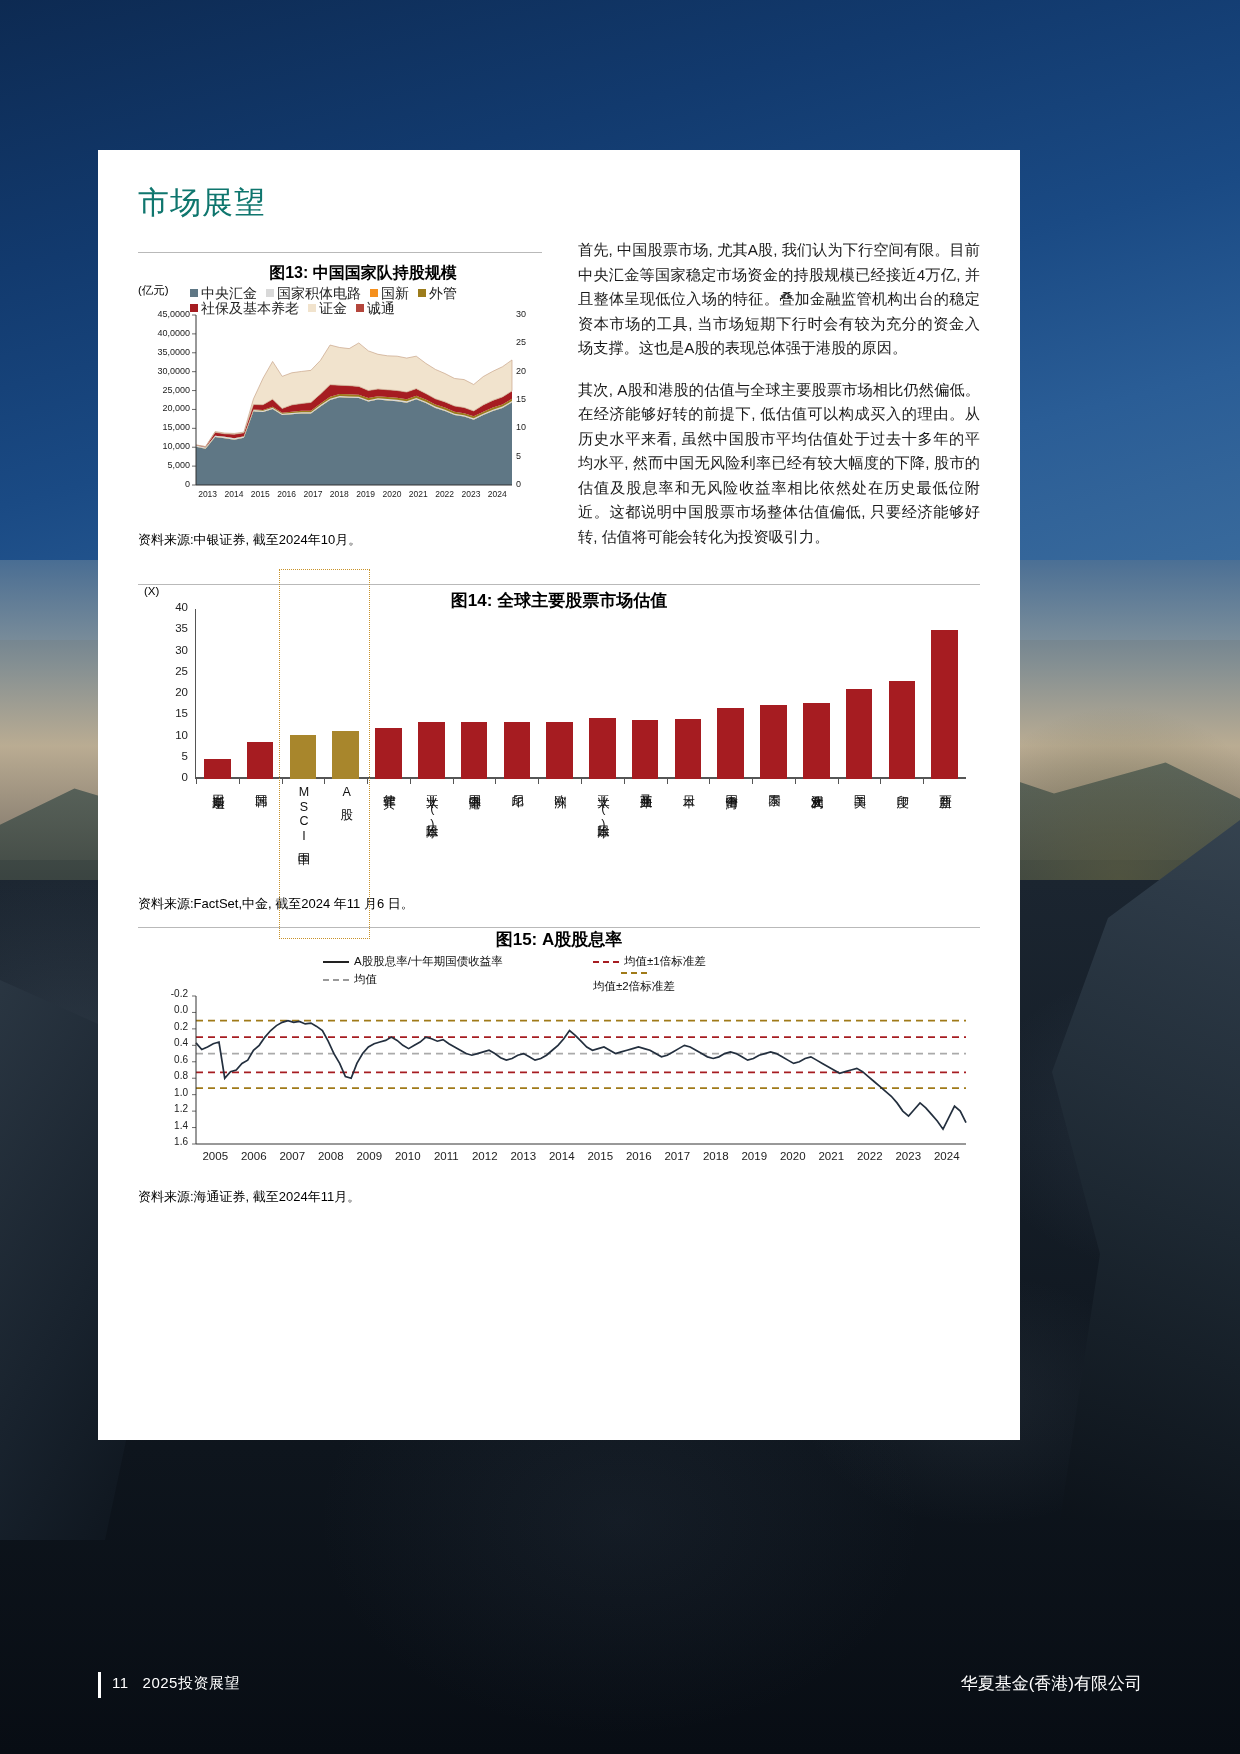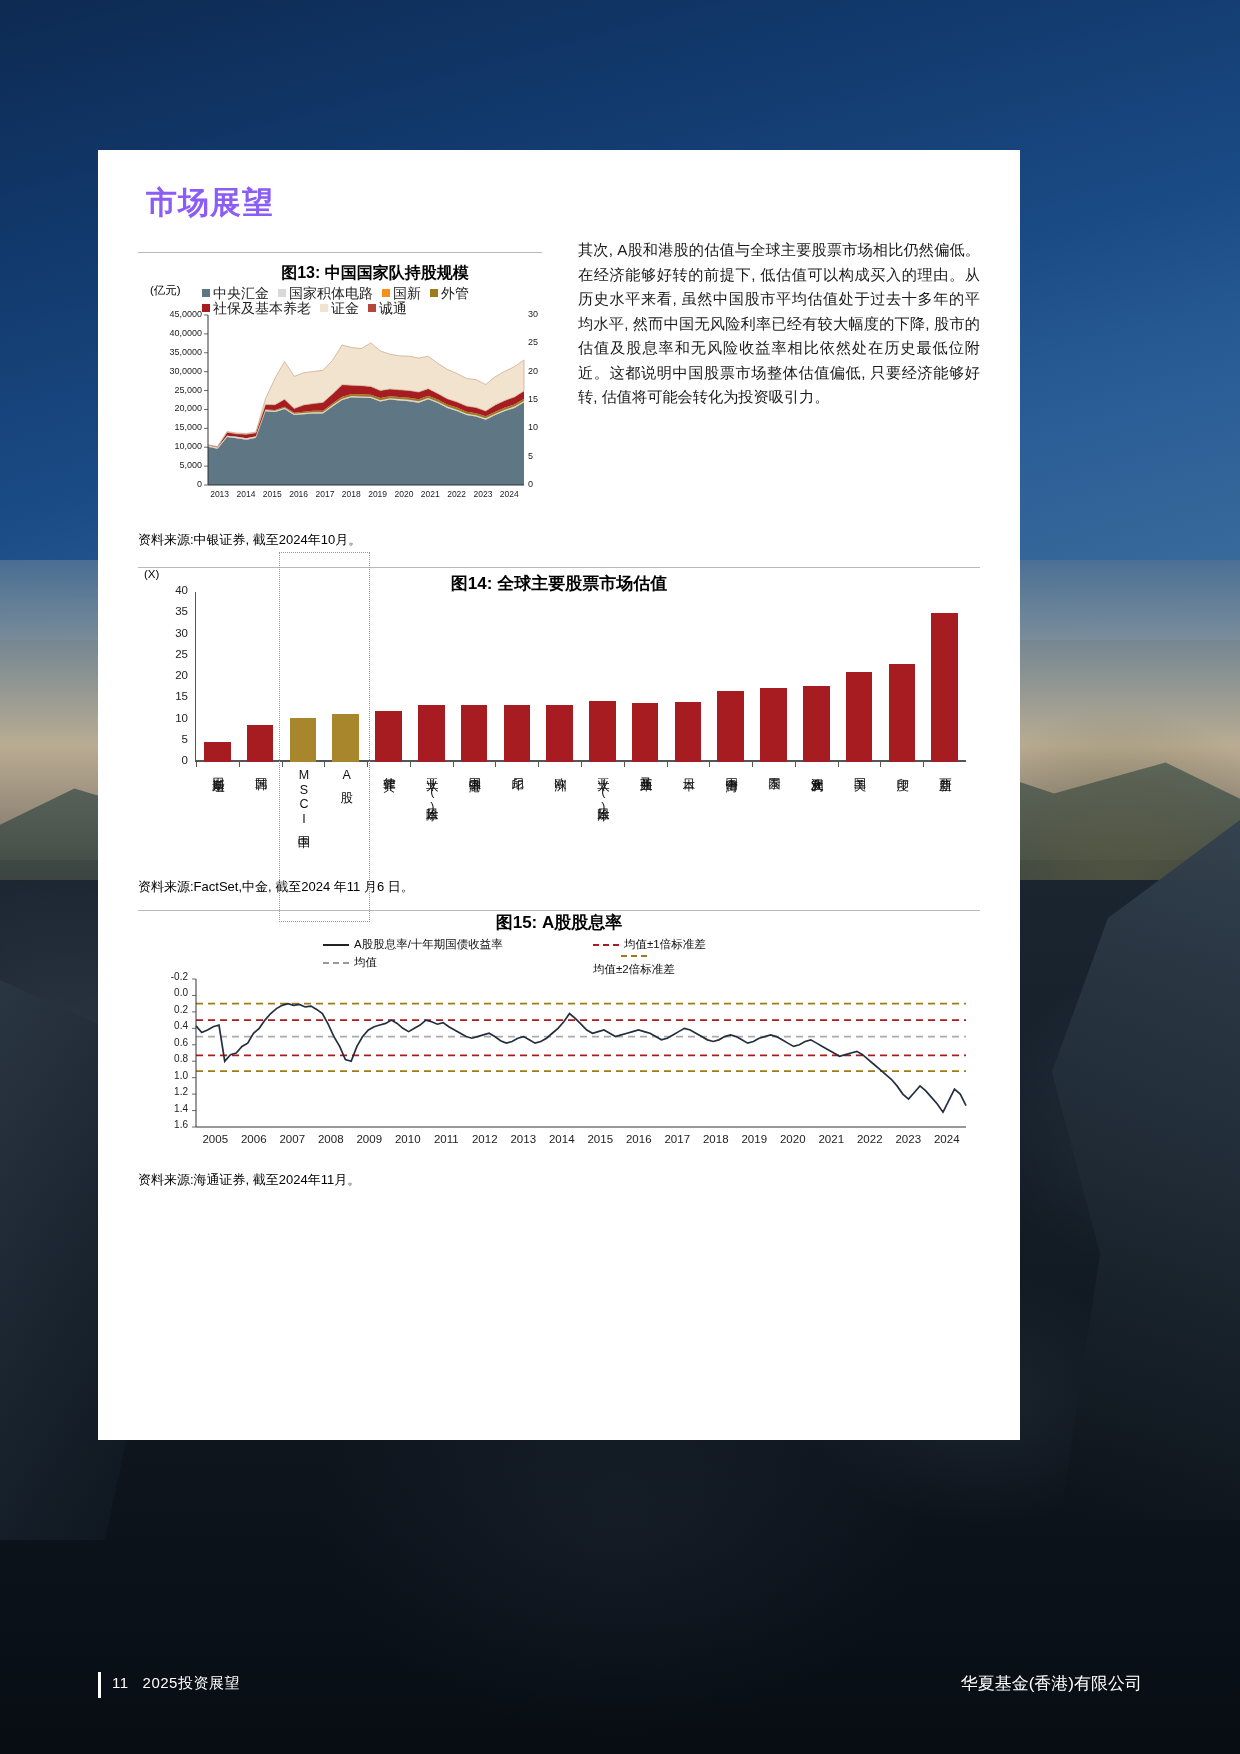--- a/index.html
+++ b/index.html
@@ -59,36 +59,36 @@
   
   #sheet {
     position:absolute; left:98px; top:150px;
     width:922px; height:1290px;
     background:#ffffff; z-index:2;
   }
   .pad { padding:0 40px; }
 
   
   .page-title{
-    color:#8b5cf6; font-size:31px; font-weight:bold; letter-spacing:1px;
-    margin:32px 0 14px 8px;
+    color:#0f766e; font-size:31px; font-weight:normal; letter-spacing:1px;
+    margin:32px 0 14px 0;
   }
   .cols { display:flex; gap:36px; }
   .col { width:404px; }
   p.body{
     font-size:15.2px; line-height:24.5px; color:#1a1a1a;
     margin:0 0 17px 0; text-align:justify;
   }
   .rule{ border-top:1px solid #b9b9b9; margin:14px 0 0 0; }
   .source{
     font-size:13px; color:#000000; margin:10px 0 0 0;
   }
 
   
-  #fig13{ position:relative; width:404px; height:262px; margin-top:6px;margin-left:12px; }
+  #fig13{ position:relative; width:404px; height:262px; margin-top:6px; }
   #fig13 .f13-unit{ position:absolute; left:0; top:24px; font-size:11.5px; }
   #fig13 .f13-title{ position:absolute; left:60px; top:4px; width:330px; font-size:16px; font-weight:bold; text-align:center; }
   #fig13 .legend{ position:absolute; left:52px; top:26px; width:350px; font-size:14px; line-height:14px; color:#222;}
   #fig13 .legend .li{ display:inline-flex; align-items:center; margin-right:9px; white-space:nowrap;}
   #fig13 .sw{ width:8px; height:8px; display:inline-block; margin-right:3px; }
   .ylab-l{ position:absolute; left:0; width:52px; text-align:right; font-size:9px; color:#222;}
   .ylab-r{ position:absolute; left:378px; width:22px; text-align:left; font-size:9px; color:#222;}
   .xlab13{ position:absolute; font-size:8.5px; color:#222; }
 
   
@@ -230,20 +230,21 @@
               <div class="xlab13" style="left: 297.167px; top: 230px;">2022</div>
               <div class="xlab13" style="left: 323.5px; top: 230px;">2023</div>
               <div class="xlab13" style="left: 349.833px; top: 230px;">2024</div>
             </div>
         </div>
 
         <p class="source">资料来源:中银证券, 截至2024年10月。</p>
       </div>
 
       <div class="col">
+        <p class="body">首先, 中国股票市场, 尤其A股, 我们认为下行空间有限。目前中央汇金等国家稳定市场资金的持股规模已经接近4万亿, 并且整体呈现低位入场的特征。叠加金融监管机构出台的稳定资本市场的工具, 当市场短期下行时会有较为充分的资金入场支撑。这也是A股的表现总体强于港股的原因。</p>
         <p class="body">其次, A股和港股的估值与全球主要股票市场相比仍然偏低。在经济能够好转的前提下, 低估值可以构成买入的理由。从历史水平来看, 虽然中国股市平均估值处于过去十多年的平均水平, 然而中国无风险利率已经有较大幅度的下降, 股市的估值及股息率和无风险收益率相比依然处在历史最低位附近。这都说明中国股票市场整体估值偏低, 只要经济能够好转, 估值将可能会转化为投资吸引力。</p>
       </div>
     </div>
 
     <div class="rule" style="margin-top:18px"></div>
 
     <div id="fig14">
       <div class="f14-unit">(X)</div>
       <div class="f14-title">图14: 全球主要股票市场估值</div>
       <div id="fig14-yl">

